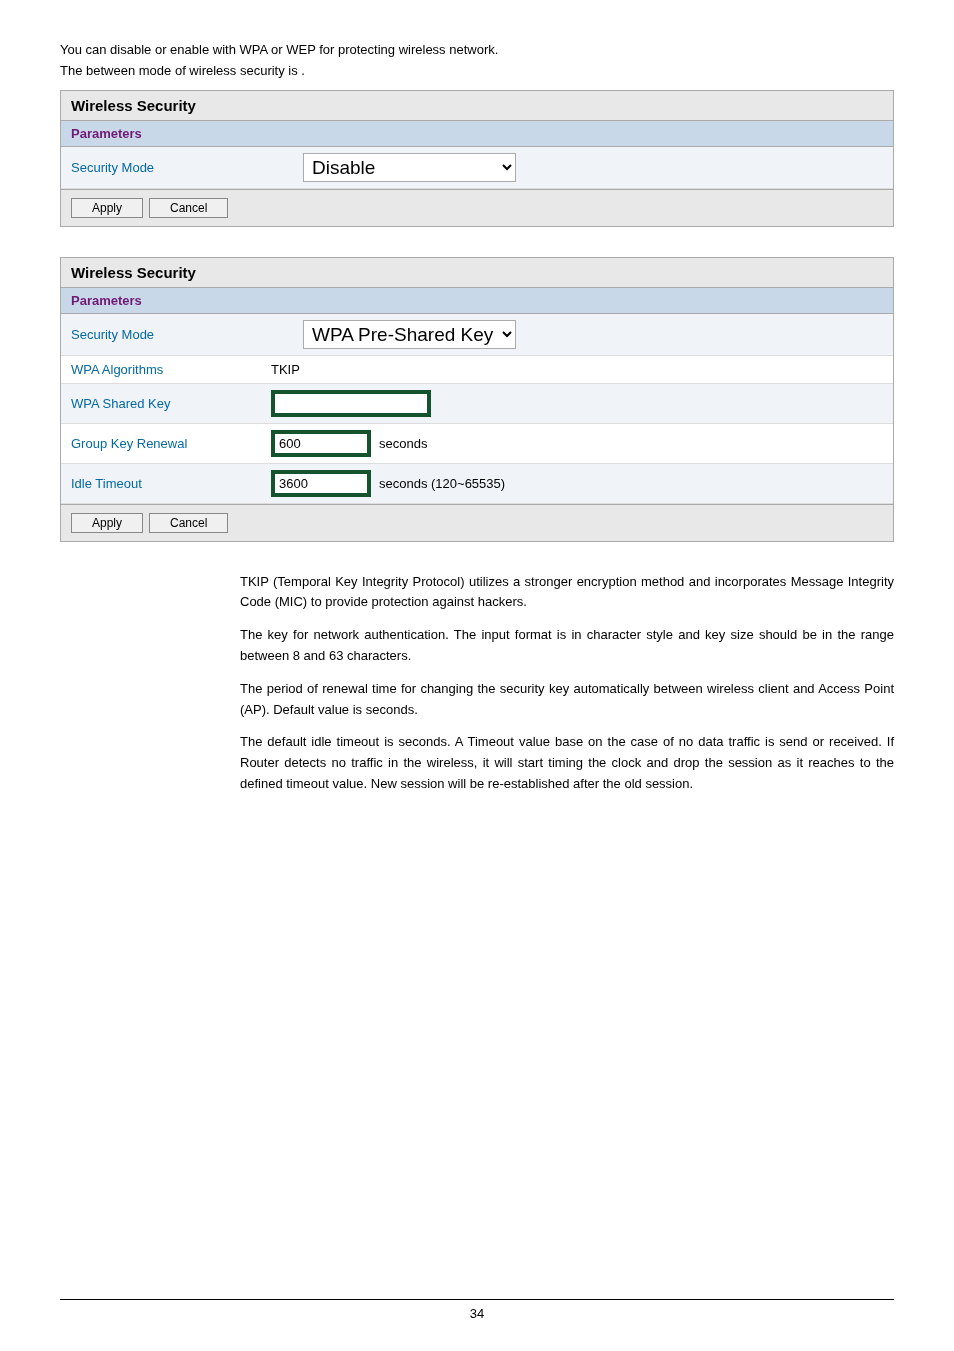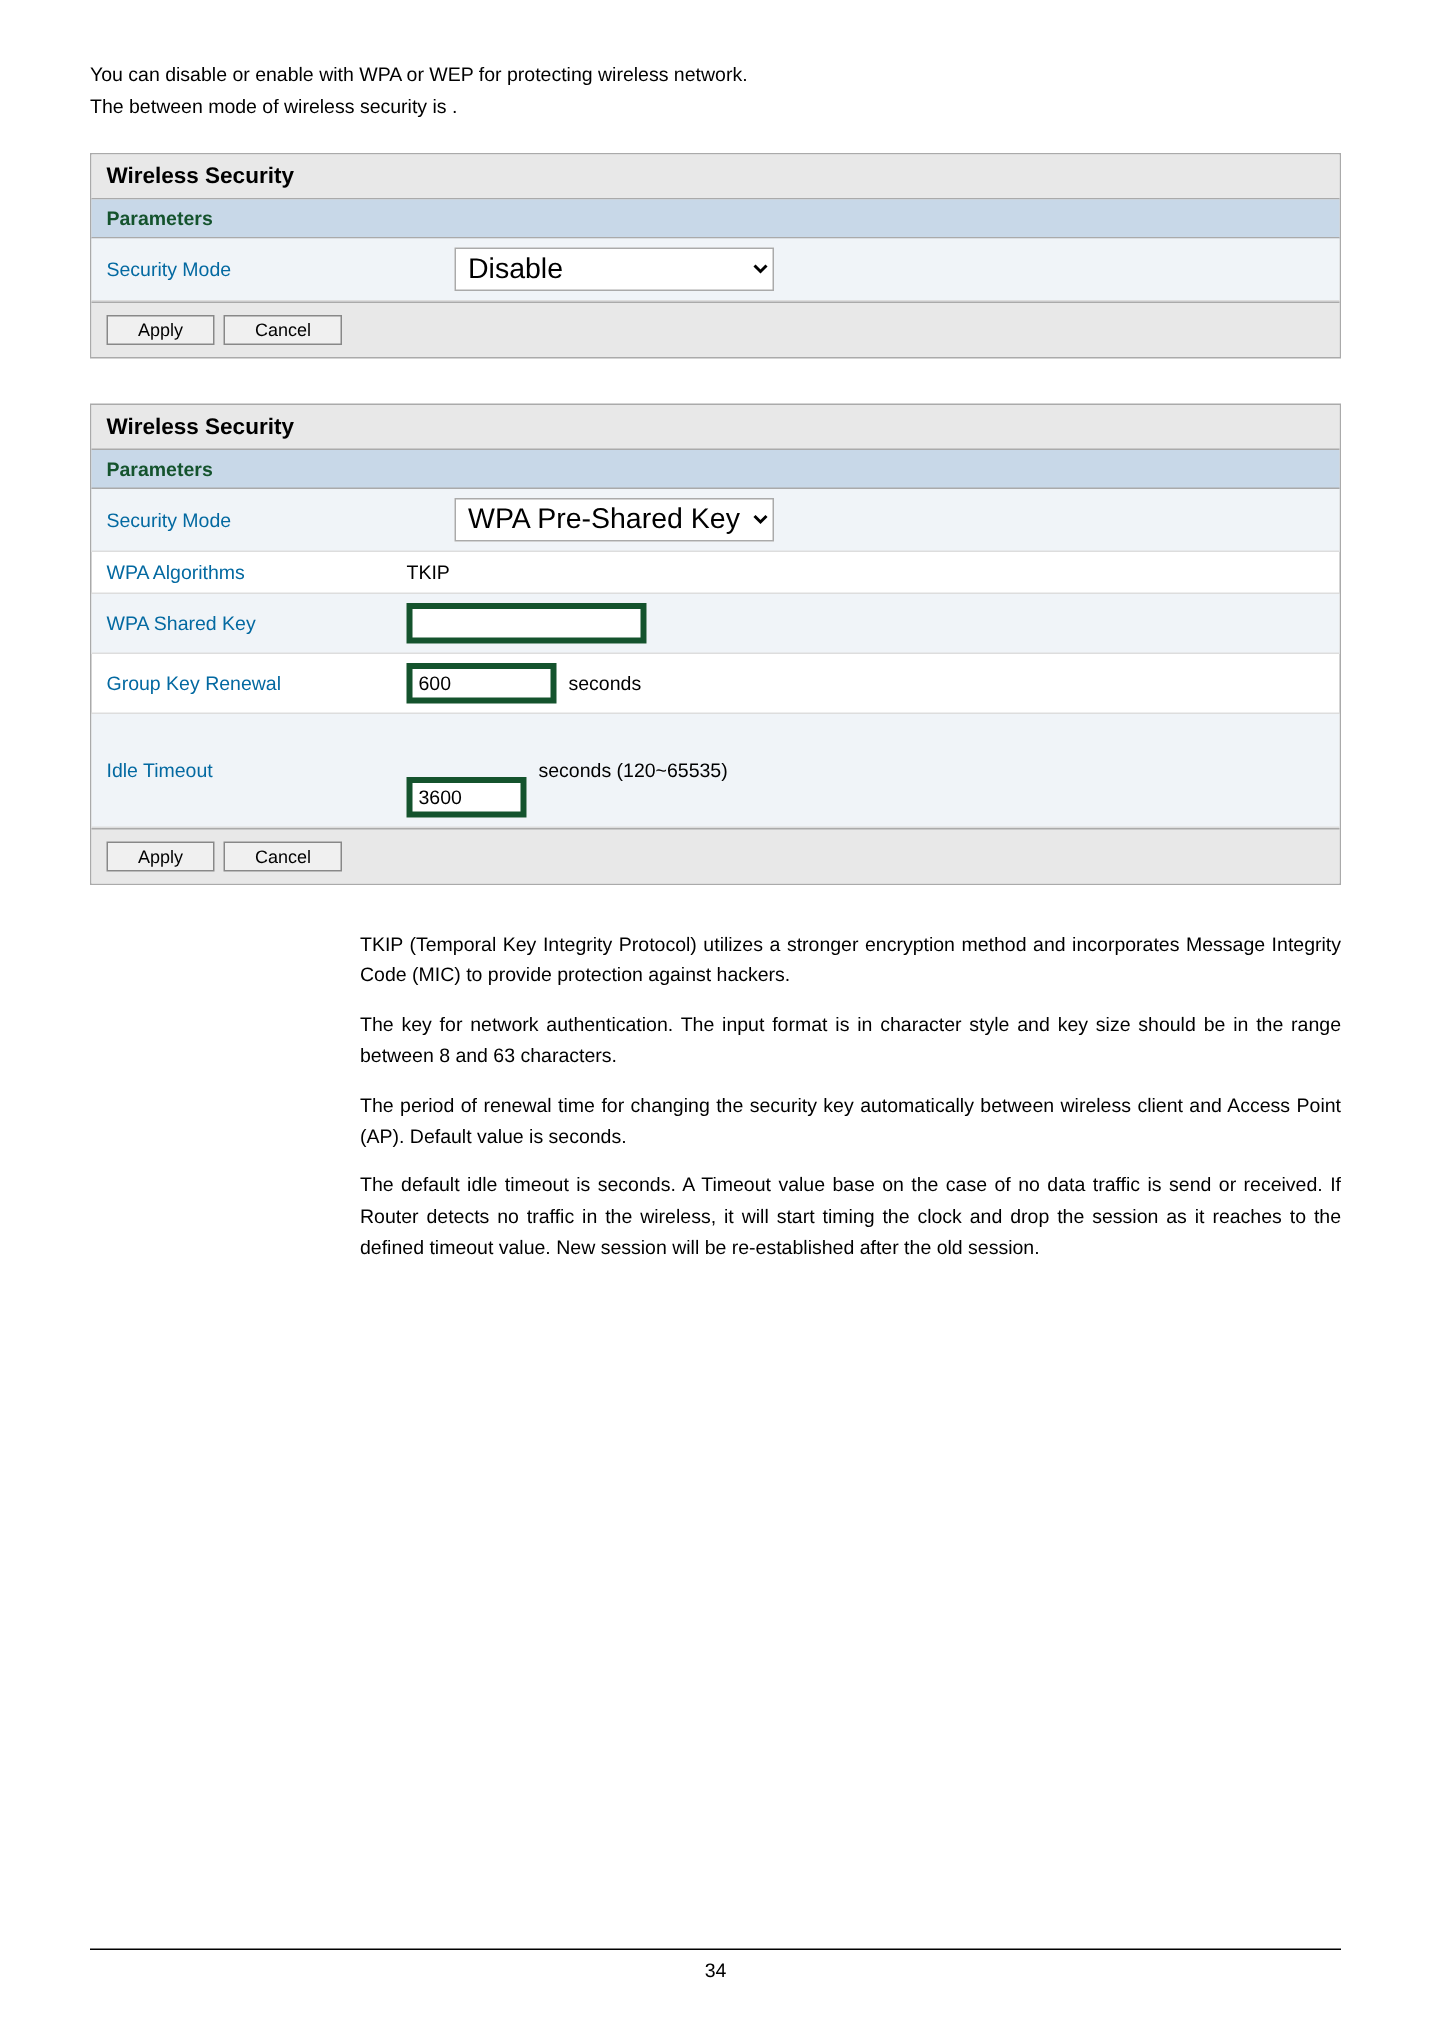--- a/index.html
+++ b/index.html
@@ -7,21 +7,21 @@
       font-family: Arial, sans-serif;
       font-size: 13px;
       background: #fff;
       color: #000;
       width: 954px;
       min-height: 1351px;
       padding: 40px 60px 60px 60px;
     }
 
     .intro-text {
-      margin-bottom: 20px;
+      margin-bottom: 8px;
       line-height: 1.6;
       font-size: 13px;
     }
 
     
     .ws-box {
       border: 1px solid #aaa;
       margin-bottom: 30px;
       background: #fff;
     }
@@ -33,21 +33,21 @@
       font-weight: bold;
       border-bottom: 1px solid #aaa;
     }
 
     .ws-params-header {
       background: #c8d8e8;
       padding: 5px 10px;
       font-weight: bold;
       font-size: 13px;
       border-bottom: 1px solid #aaa;
-      color: #14532d;
+      color: #701a75;
     }
 
     .ws-row {
       display: flex;
       align-items: center;
       padding: 6px 10px;
       border-bottom: 1px solid #ddd;
     }
 
     .ws-row:last-child {
@@ -207,21 +207,21 @@
     <div class="ws-label">Group Key Renewal</div>
     <div class="ws-value">
       <input type="text" value="600" style="width: 100px;">
       <span class="static-text">seconds</span>
     </div>
   </div>
 
   <div class="ws-row alt">
     <div class="ws-label">Idle Timeout</div>
     <div class="ws-value">
-      <input type="text" value="3600" style="width: 80px; margin-top: 36px;">
+      <input type="text" value="3600" style="width: 100px;">
       <span class="static-text">seconds (120~65535)</span>
     </div>
   </div>
 
   <div class="ws-buttons">
     <button>Apply</button>
     <button>Cancel</button>
   </div>
 </div>
 

